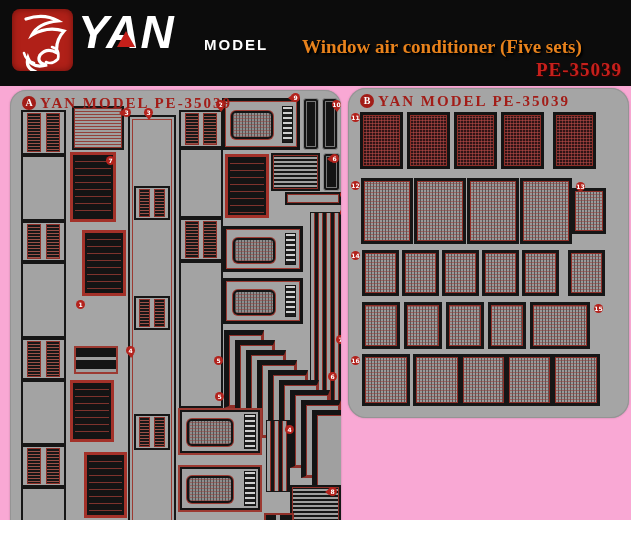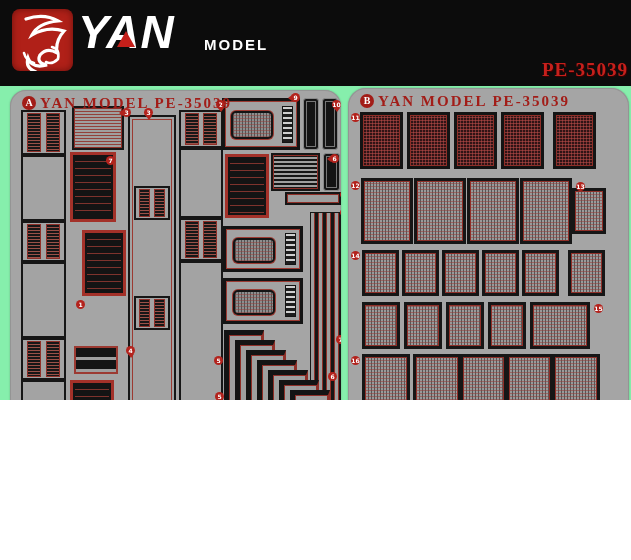--- a/index.html
+++ b/index.html
@@ -1,35 +1,35 @@
 <!DOCTYPE html>
 <html><head>
 <meta charset="utf-8">
 <style>
   html,body{margin:0;padding:0;background:#fff;}
-  .stage{position:relative;width:631px;height:400px;overflow:hidden;background:#86efac;
+  .stage{position:relative;width:631px;height:520px;overflow:hidden;background:#f9a8d4;
          font-family:"Liberation Sans",sans-serif;}
   
   .header{position:absolute;left:0;top:0;width:631px;height:86px;background:#0c0c0c;}
   .seal{position:absolute;left:12px;top:9px;width:61px;height:62px;background:#b02018;
         border-radius:8px;box-shadow:inset 0 0 7px rgba(40,0,0,.5);}
   .seal svg{position:absolute;left:0;top:0;}
   .brand{position:absolute;left:78px;top:8px;color:#fff;
          font:italic 900 46px/48px "Liberation Sans",sans-serif;letter-spacing:1px;}
   .brand-tri{position:absolute;left:117px;top:31px;width:0;height:0;
              border-left:9px solid transparent;border-right:9px solid transparent;
              border-bottom:16px solid #c41f1a;}
   .brand-model{position:absolute;left:204px;top:37px;color:#fff;
                font:700 15px/15px "Liberation Sans",sans-serif;letter-spacing:2px;}
   .title-cn{position:absolute;left:268px;top:8px;color:#fff;white-space:nowrap;
             font:700 20px/26px "Liberation Serif",serif;}
   .title-en{position:absolute;left:302px;top:36px;color:#e8821c;white-space:nowrap;
             font:700 19px/22px "Liberation Serif",serif;
             text-shadow:1px 1px 0 #000,2px 2px 2px #000;}
-  .pe-code{position:absolute;right:3px;top:58px;color:#c6201c;
+  .pe-code{position:absolute;right:9px;top:58px;color:#c6201c;
            font:700 19px/24px "Liberation Serif",serif;letter-spacing:1px;
            text-shadow:1px 1px 0 #3a0000;}
   
   .fret{position:absolute;background:#a5a5a5;overflow:hidden;
         box-shadow:inset 0 0 0 1px #949494, 0 0 2px rgba(0,0,0,.25);}
   #fret-a{left:10px;top:90px;width:331px;height:470px;border-radius:16px 16px 0 0;}
   #fret-b{left:348px;top:88px;width:281px;height:330px;border-radius:18px;}
   .fret-head{position:absolute;top:5px;left:12px;display:flex;align-items:center;gap:4px;
              color:#a21d18;font:700 15px/16px "Liberation Serif",serif;letter-spacing:2px;
              white-space:nowrap;z-index:6;}
@@ -102,20 +102,21 @@
     <div class="seal">
       <svg width="61" height="62" viewBox="0 0 61 62">
         <path d="M14 10 q18 -6 32 2 q-20 2 -26 14 q15 -9 32 -4 q-9 10 -7 22 q-10 -6 -17 2 q-4 8 7 10 q-15 4 -19 -7 q-3 10 8 14" stroke="#ffffff" stroke-width="3.2" fill="none" stroke-linecap="round"></path>
         <path d="M40 38 q8 2 6 12 q-6 6 -12 3" stroke="#ffffff" stroke-width="2.6" fill="none" stroke-linecap="round"></path>
         <path d="M12 44 q2 8 10 10" stroke="#ffffff" stroke-width="2.6" fill="none" stroke-linecap="round"></path>
       </svg>
     </div>
     <div class="brand">YAN</div>
     <div class="brand-tri"></div>
     <div class="brand-model">MODEL</div>
+    <div class="title-en">Window air conditioner  (Five sets)</div>
     <div class="pe-code">PE-35039</div>
   </div>
 
   <div id="fret-a" class="fret">
     <div class="fret-head">
       <span class="fret-letter">A</span>
       <span>YAN MODEL  PE-35039</span>
     </div>
   <div class="p p-louver" style="left: 11px; top: 20px; width: 45px; height: 45px;"></div>
       <div class="p p-plain" style="left: 11px; top: 65px; width: 45px; height: 66px;"></div>

